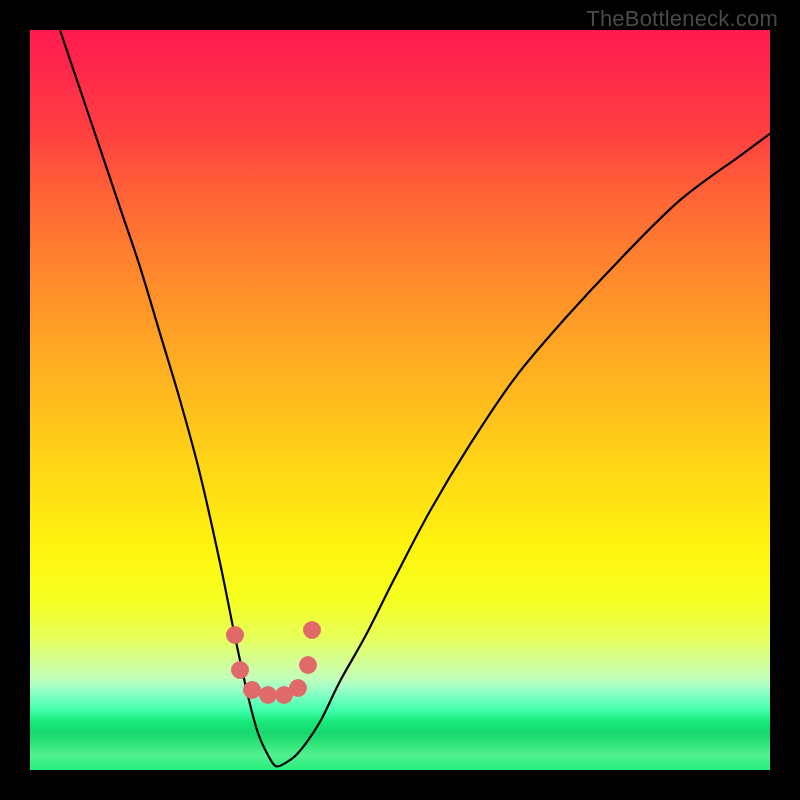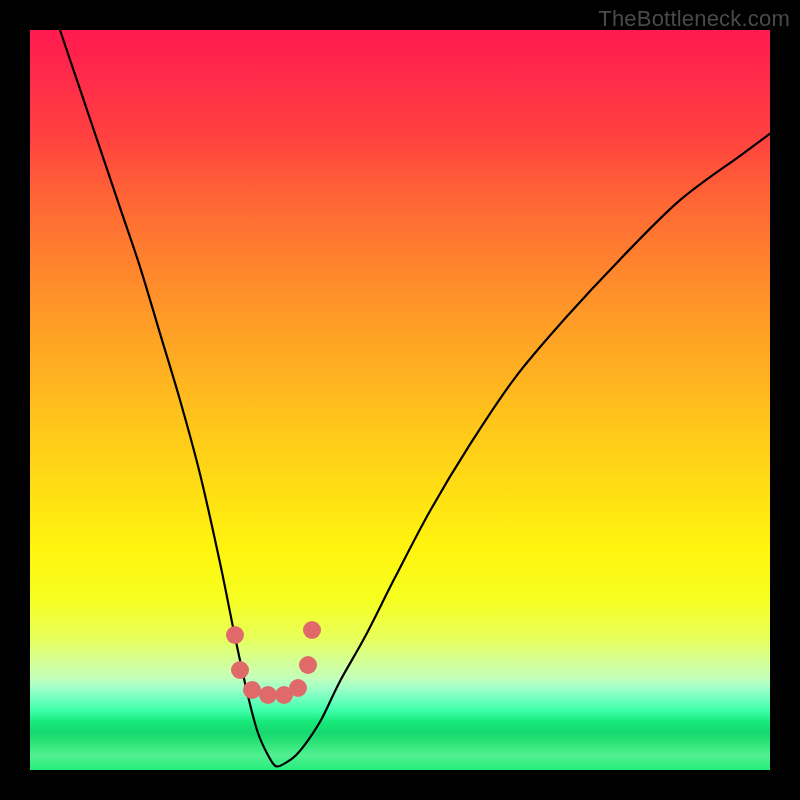--- a/index.html
+++ b/index.html
@@ -45,21 +45,21 @@
       #18e87a 93.5%,
       #16d86e 95%,
       #30e67a 96.5%,
       #52f090 98%,
       #24ef7c 100%
     );
   }
   .watermark {
     position: absolute;
     top: 6px;
-    right: 10px;
+    right: 22px;
     color: #4a4a4a;
     font-size: 22px;
     font-weight: 400;
     letter-spacing: 0.2px;
     user-select: none;
   }
   svg.curve {
     position: absolute;
     left: 0;
     top: 0;

